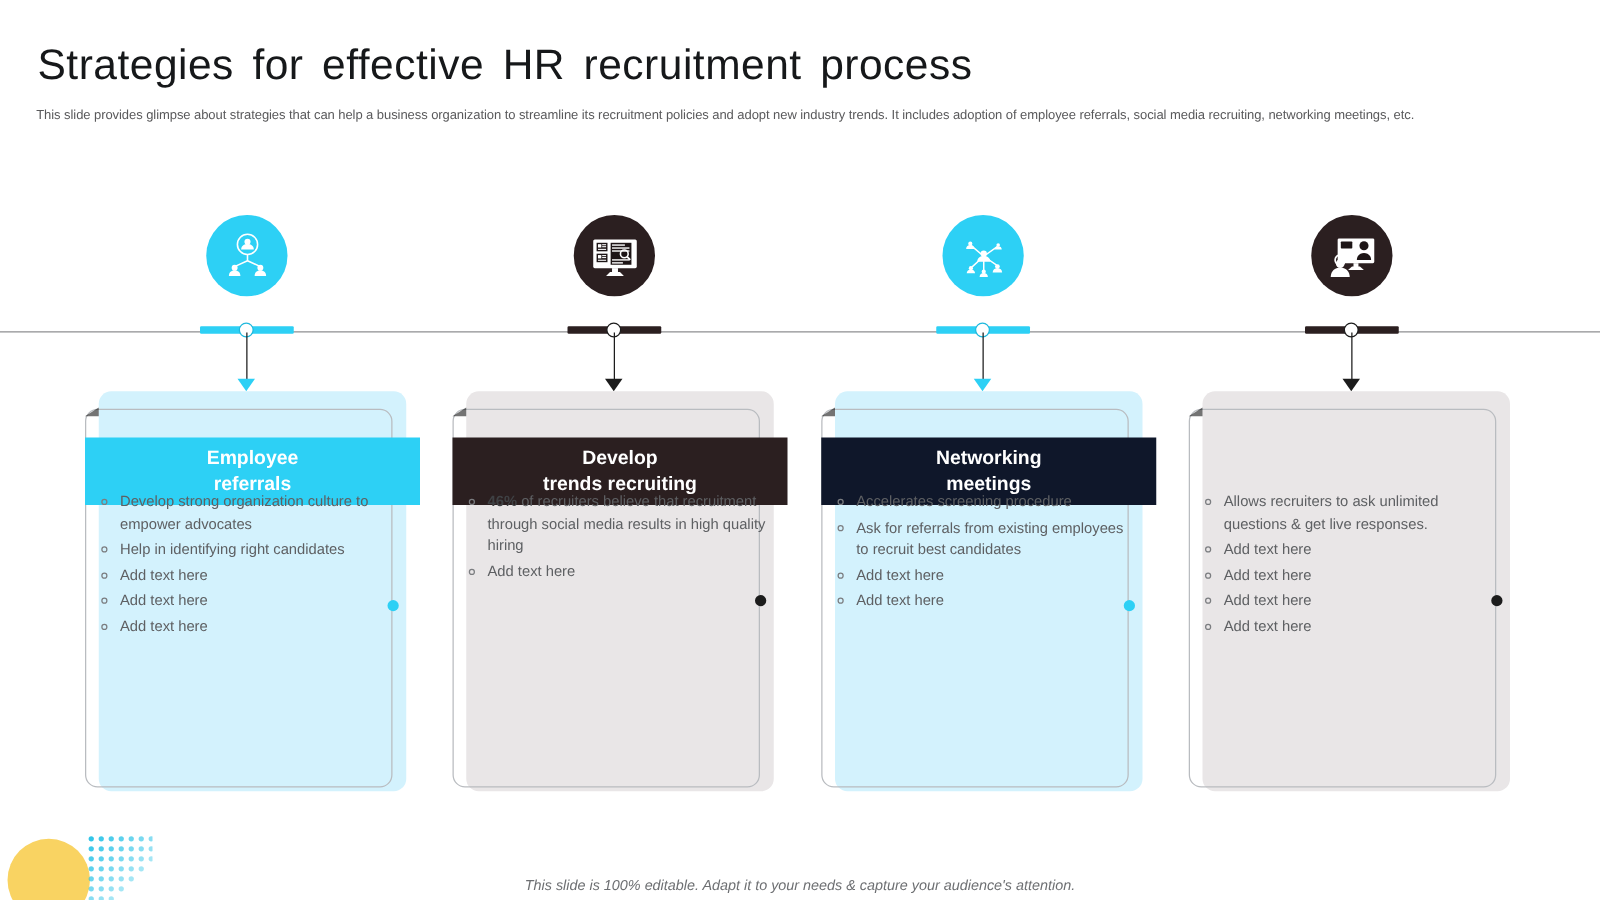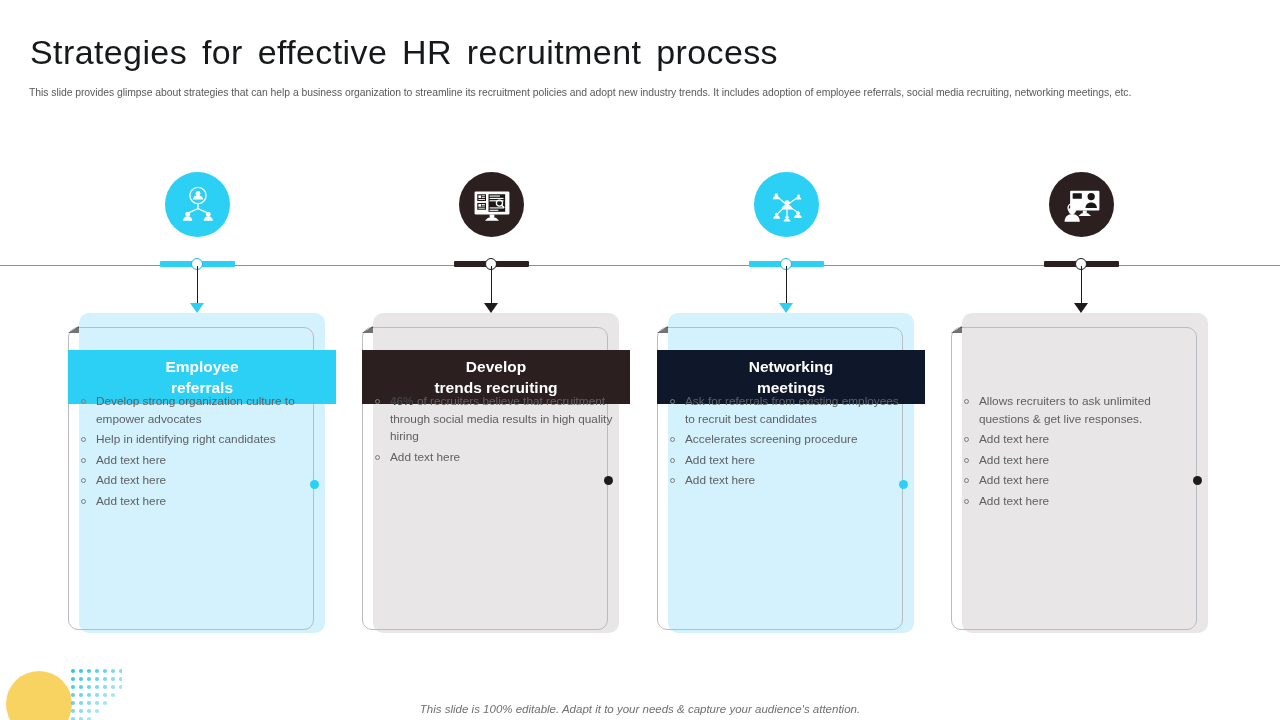--- a/index.html
+++ b/index.html
@@ -272,25 +272,25 @@
         <div class="card-panel" style="background: rgb(211, 242, 253);"></div>
         <div class="card-outline"></div>
         <div class="card-fold"></div>
         <div class="card-head" style="background: #0f172a;">
           <span>Networking</span>
           <span>meetings</span>
         </div>
         <div class="card-body">
           <div class="bullet-row">
             <span class="bullet-mark"></span>
+            <span class="bullet-text">Accelerates screening procedure</span>
+          </div>
+          <div class="bullet-row">
+            <span class="bullet-mark"></span>
             <span class="bullet-text">Ask for referrals from existing employees to recruit best candidates</span>
-          </div>
-          <div class="bullet-row">
-            <span class="bullet-mark"></span>
-            <span class="bullet-text">Accelerates screening procedure</span>
           </div>
           <div class="bullet-row">
             <span class="bullet-mark"></span>
             <span class="bullet-text">Add text here</span>
           </div>
           <div class="bullet-row">
             <span class="bullet-mark"></span>
             <span class="bullet-text">Add text here</span>
           </div>
         </div>

